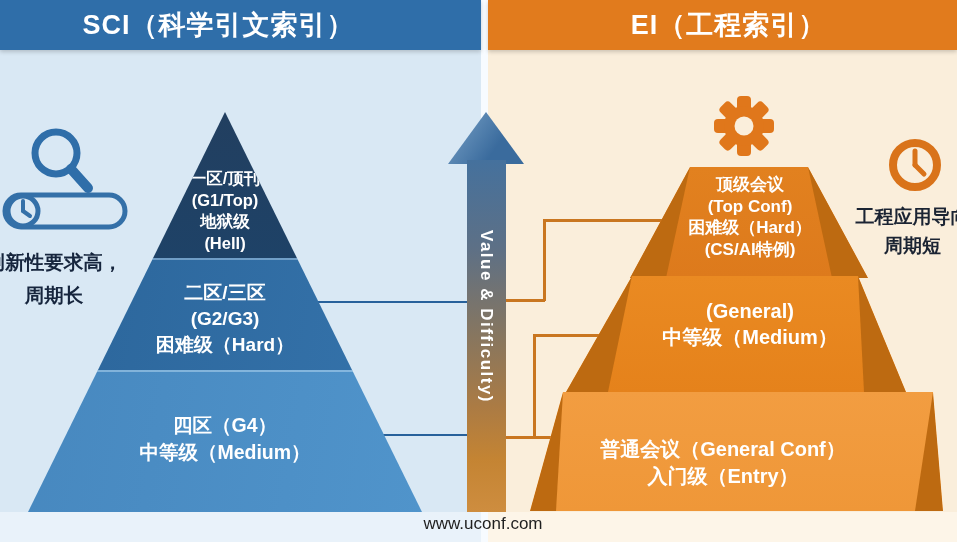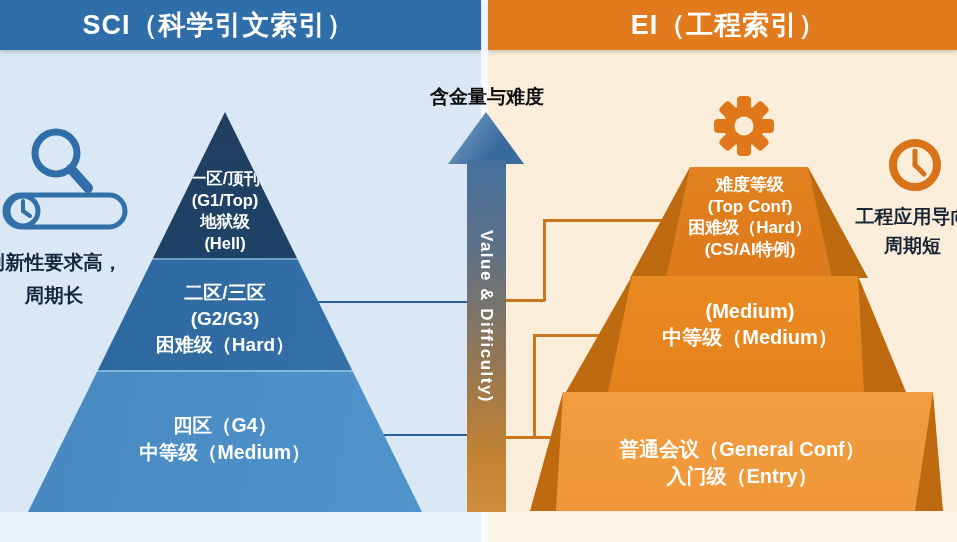--- a/index.html
+++ b/index.html
@@ -60,21 +60,21 @@
   .ei-tier2 .shade-r{clip-path:polygon(292px 0px,298px 116px,340px 116px);}
   .ei-tier3{left:530px;top:392px;width:413px;height:119px;
     clip-path:polygon(33px 0px,403px 0px,413px 119px,0px 119px);
     background:linear-gradient(180deg,#f29d41,#ef9738);}
   .ei-tier3 .shade-l{clip-path:polygon(33px 0px,0px 119px,26px 119px);}
   .ei-tier3 .shade-r{clip-path:polygon(403px 0px,385px 119px,413px 119px);}
   .shade-l,.shade-r{position:absolute;left:0;top:0;width:100%;height:100%;background:#bd6a11;}
   .ei-text{position:absolute;text-align:center;color:#fff;font-weight:600;}
   .ei-t1-text{left:650px;top:174px;width:200px;font-size:17px;line-height:21.5px;}
   .ei-t2-text{left:618px;top:298px;width:264px;font-size:20px;line-height:26px;}
-  .ei-t3-text{left:552px;top:436px;width:380px;font-size:20px;line-height:27px;}
+  .ei-t3-text{left:533px;top:436px;width:380px;font-size:20px;line-height:27px;}
   
   .arrow-head{left:448px;top:112px;width:76px;height:52px;
     clip-path:polygon(50% 0,100% 100%,0 100%);
     background:linear-gradient(125deg,#7ba3c8,#3a6b9d 65%);}
   .arrow-shaft{left:467px;top:160px;width:39px;height:352px;
     background:linear-gradient(180deg,#45719d 0%,#5d7086 25%,#87765f 50%,#ab7b44 70%,#c48433 85%,#ce8d3f 100%);}
   .arrow-vtext{left:467px;top:230px;width:39px;height:280px;
     writing-mode:vertical-rl;color:#ffffff;font-size:17px;letter-spacing:1.5px;
     line-height:39px;font-weight:600;white-space:nowrap;}
   
@@ -96,21 +96,20 @@
   <div class="abs strip-left"></div>
   <div class="abs strip-right"></div>
 
   <div class="abs hdr hdr-sci">
     <span>SCI（科学引文索引）</span>
   </div>
   <div class="abs hdr hdr-ei">
     <span>EI（工程索引）</span>
   </div>
 
-  <div class="abs lbl lbl-center">含金量与难度</div>
 
   <div class="line blue" style="left:316px;top:301px;width:151px;"></div>
   <div class="line blue" style="left:380px;top:434px;width:87px;"></div>
   <div class="line orange h" style="left:543px;top:219px;width:134px;"></div>
   <div class="line orange v" style="left:543px;top:219px;height:82px;"></div>
   <div class="line orange h" style="left:502px;top:299px;width:43px;"></div>
   <div class="line orange h" style="left:533px;top:334px;width:85px;"></div>
   <div class="line orange v" style="left:533px;top:334px;height:104px;"></div>
   <div class="line orange h" style="left:502px;top:436px;width:50px;"></div>
 
@@ -141,27 +140,27 @@
   </div>
   <div class="ei-tier ei-tier2">
     <div class="shade-l"></div>
     <div class="shade-r"></div>
   </div>
   <div class="ei-tier ei-tier3">
     <div class="shade-l"></div>
     <div class="shade-r"></div>
   </div>
   <div class="ei-text ei-t1-text">
-    <div>难度等级</div>
+    <div>顶级会议</div>
     <div>(Top Conf)</div>
     <div>困难级（Hard）</div>
     <div>(CS/AI特例)</div>
   </div>
   <div class="ei-text ei-t2-text">
-    <div>(Medium)</div>
+    <div>(General)</div>
     <div>中等级（Medium）</div>
   </div>
   <div class="ei-text ei-t3-text">
     <div>普通会议（General Conf）</div>
     <div>入门级（Entry）</div>
   </div>
 
   <div class="abs arrow-head"></div>
   <div class="abs arrow-shaft"></div>
   <div class="abs arrow-vtext">Value &amp; Difficulty)</div>
@@ -200,14 +199,15 @@
   <svg class="icon" style="left:886px;top:136px;" width="58" height="58" viewBox="0 0 58 58">
     <circle cx="29" cy="29" r="22" fill="none" stroke="#d9731a" stroke-width="8"></circle>
     <line x1="29" y1="29" x2="29" y2="15" stroke="#d9731a" stroke-width="5" stroke-linecap="round"></line>
     <line x1="29" y1="29" x2="38" y2="38" stroke="#d9731a" stroke-width="5" stroke-linecap="round"></line>
   </svg>
   <div class="abs note note-ei">
     <div>工程应用导向</div>
     <div>周期短</div>
   </div>
 
+  <div class="abs footer">www.uconf.com</div>
 
 </div>
 
 </body></html>

